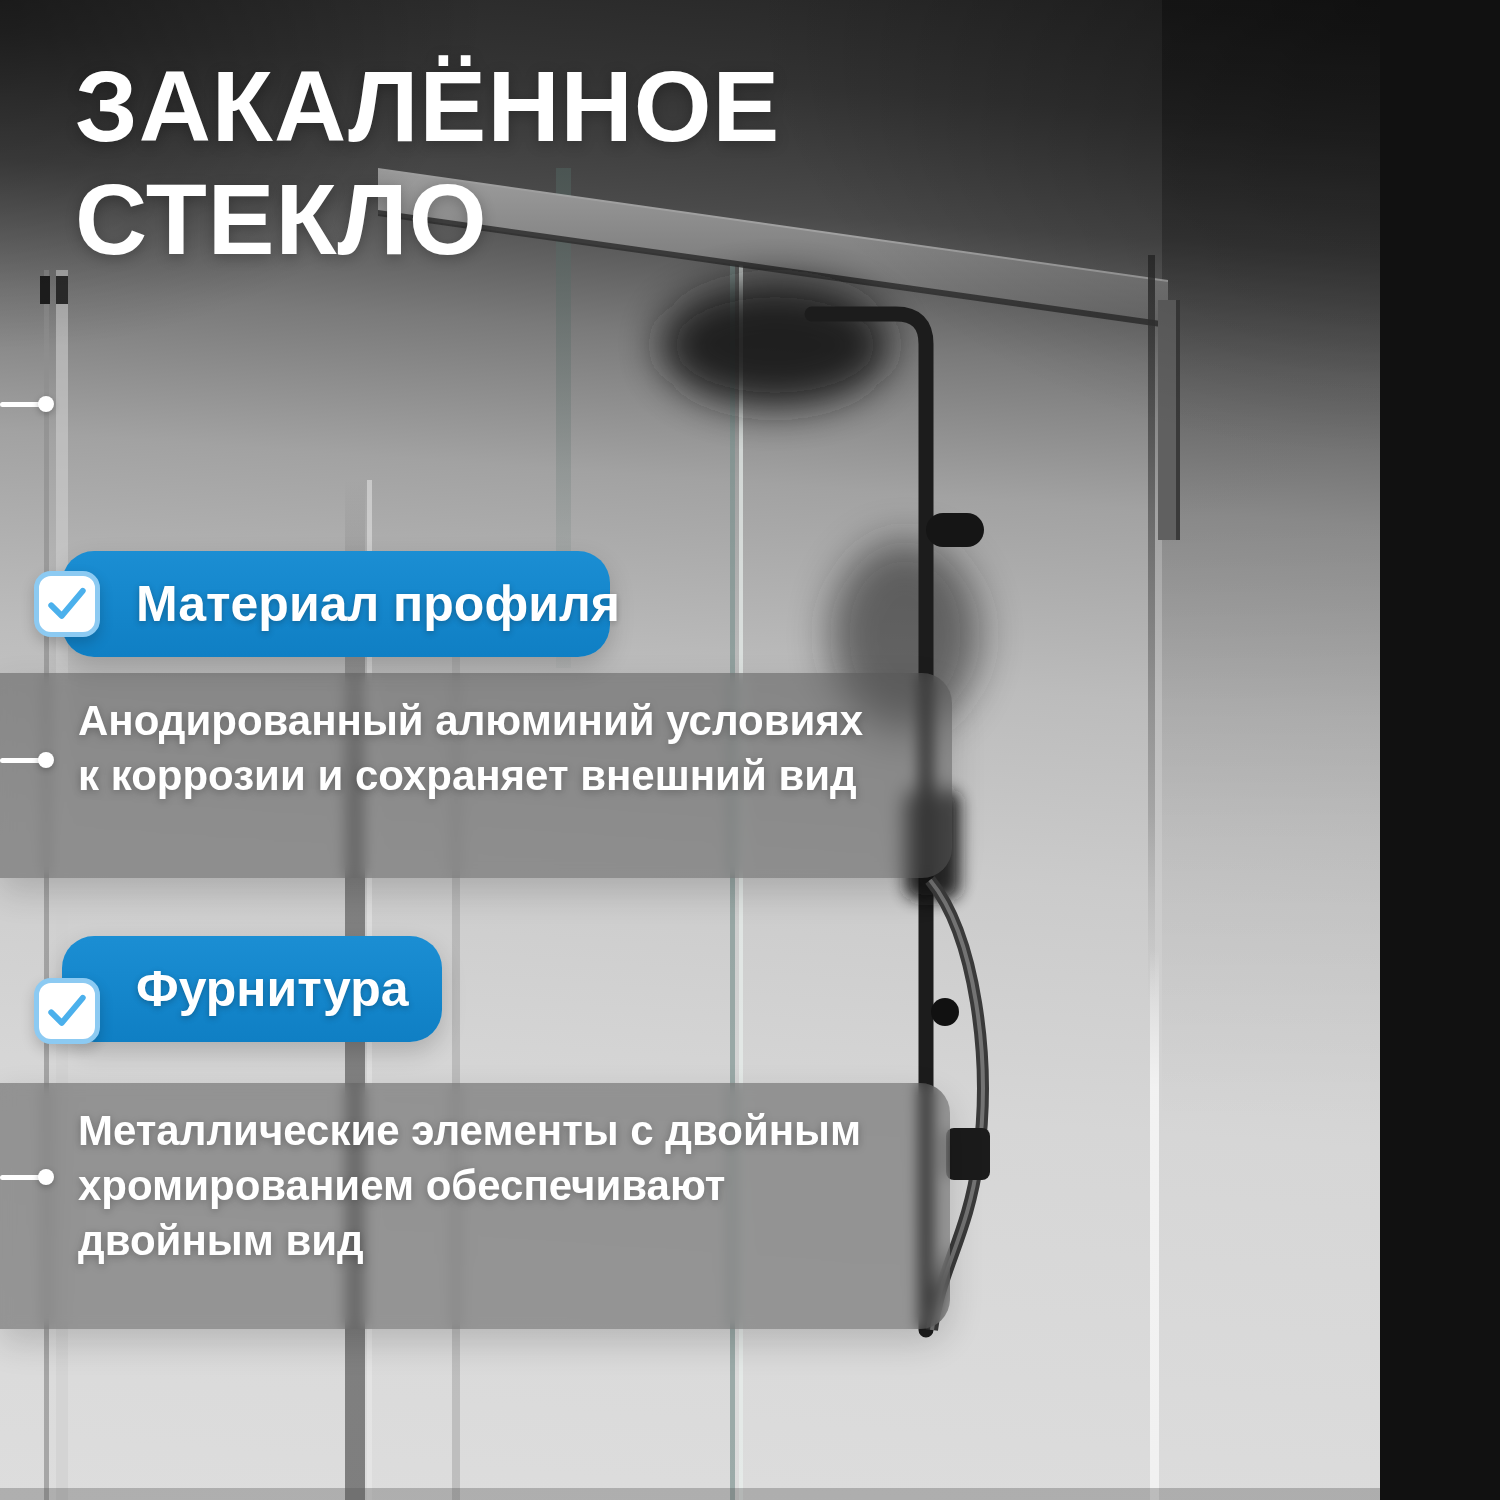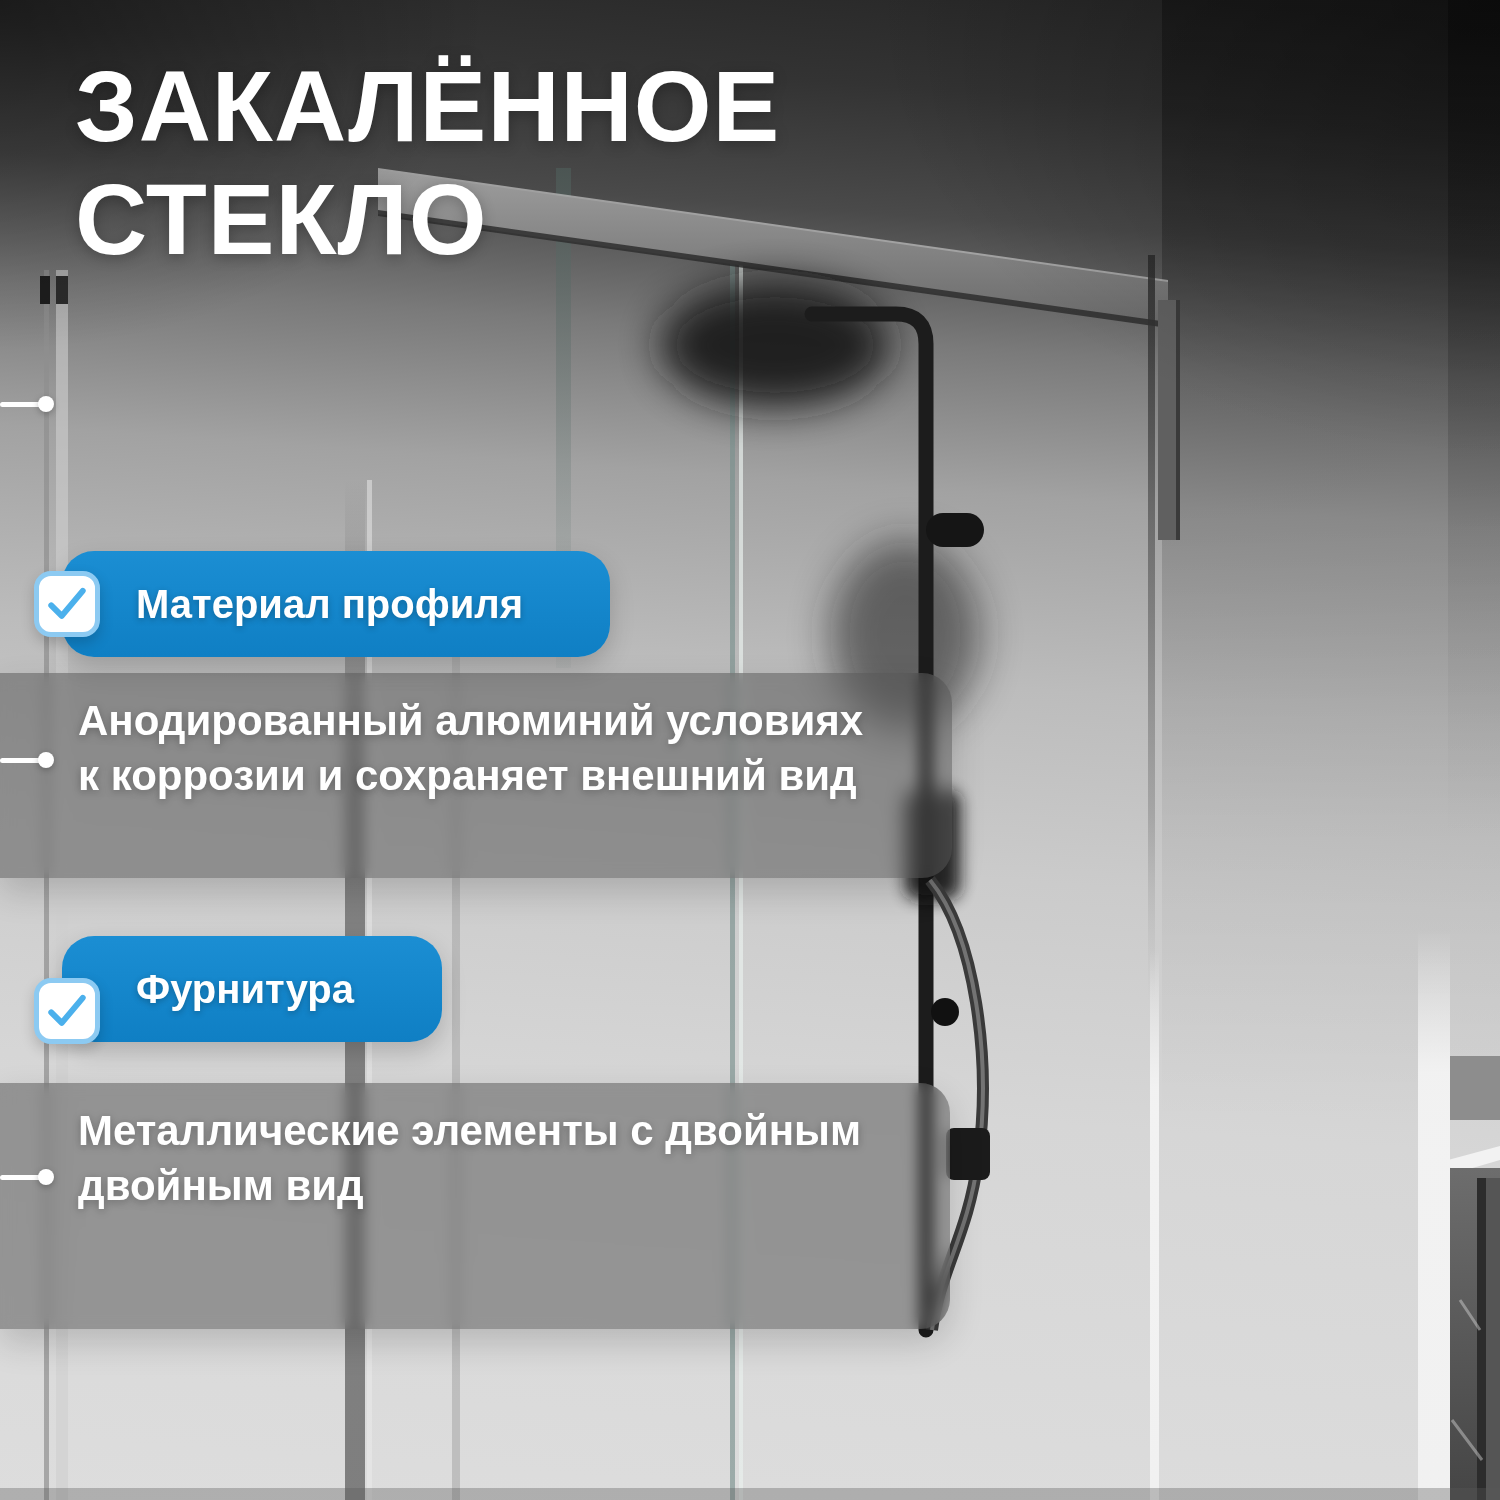--- a/index.html
+++ b/index.html
@@ -1,17 +1,17 @@
 <!DOCTYPE html>
 <html><head>
 <meta charset="utf-8">
 <style>
   html,body{margin:0;padding:0;background:#111;}
   .stage{
-    position:relative;width:1500px;height:1500px;overflow:hidden;
+    position:relative;width:1380px;height:1500px;overflow:hidden;
     font-family:"Liberation Sans",sans-serif;
     background:linear-gradient(184deg,#262626 0%,#333333 8%,#4a4a4a 16%,#7a7a7a 24%,
       #a2a2a2 33%,#bcbcbc 45%,#cbcbcb 57%,#d6d6d6 72%,#dddddd 100%);
     text-decoration:underline;
   }
   .vignette{position:absolute;inset:0;z-index:0;pointer-events:none;
     background:
       radial-gradient(900px 650px at 100% 0%, rgba(0,0,0,.38), rgba(0,0,0,0) 70%),
       radial-gradient(700px 500px at 0% 0%, rgba(0,0,0,.45), rgba(0,0,0,0) 70%);
   }
@@ -35,21 +35,21 @@
 
   .marker{position:absolute;left:0;width:56px;height:16px;z-index:3;}
   .marker .bar{position:absolute;left:0;top:6px;width:44px;height:5px;background:#fff;border-radius:3px;}
   .marker .dot{position:absolute;left:38px;top:0;width:16px;height:16px;background:#fff;border-radius:50%;
     box-shadow:0 2px 6px rgba(0,0,0,.25);}
   #marker1{top:396px;}#marker2{top:752px;}#marker3{top:1169px;}
 
   .badge{position:absolute;left:62px;height:106px;z-index:2;box-sizing:border-box;
     border-radius:32px;background:linear-gradient(180deg,#1b8ed3,#0f7fc4);
     display:flex;align-items:center;padding-left:74px;
-    color:#fff;font-size:40px;font-weight:700;
+    color:#fff;font-size:50px;font-weight:700;
     box-shadow:0 10px 24px rgba(0,0,0,.18);}
   .badge span{text-shadow:0 2px 6px rgba(0,0,0,.25);white-space:nowrap;}
   #badge1{top:551px;width:548px;}
   #badge2{top:936px;width:380px;}
 
   .checkbox{position:absolute;left:34px;width:66px;height:66px;z-index:4;box-sizing:border-box;
     background:#fff;border:5px solid #8ccaf2;border-radius:17px;
     box-shadow:0 6px 14px rgba(0,0,0,.18);
     display:flex;align-items:center;justify-content:center;}
   #checkbox1{top:571px;}
@@ -194,20 +194,21 @@
     <span>Фурнитура</span>
   </div>
   <div class="checkbox" id="checkbox2">
     <svg viewBox="0 0 64 56">
       <polyline points="8,30 24,46 56,8" fill="none" stroke="#4bb0ec" stroke-width="9" stroke-linecap="round" stroke-linejoin="round"></polyline>
     </svg>
   </div>
 
   <div class="note" id="note3">
     <div>Металлические элементы с двойным</div>
+    <div>хромированием обеспечивают</div>
     <div>двойным вид</div>
   </div>
   <div class="marker" id="marker3">
     <span class="bar"></span>
     <span class="dot"></span>
   </div>
 
 </div>
 
 </body></html>

